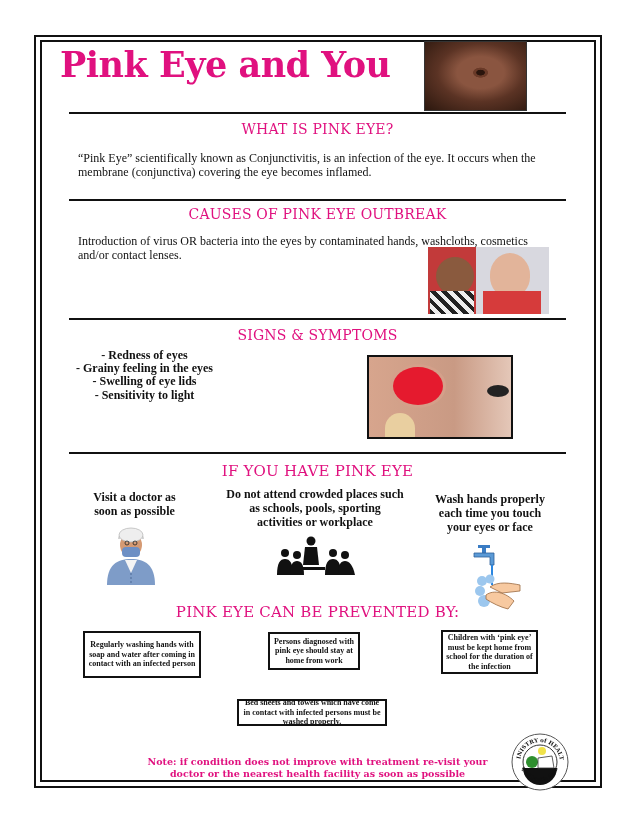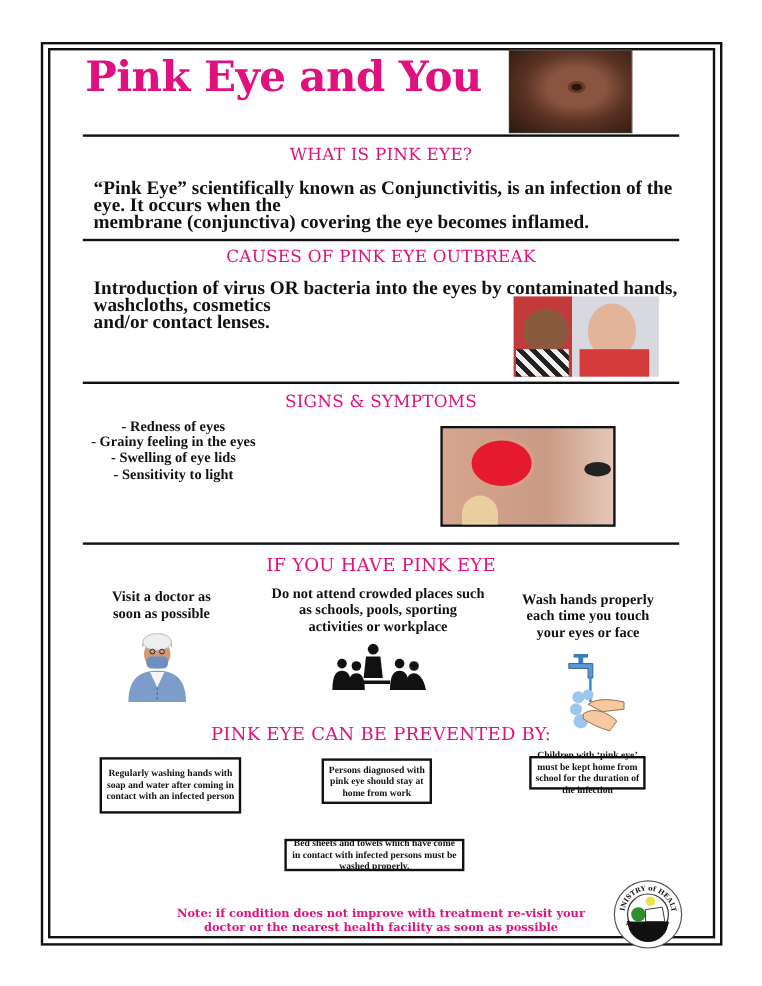--- a/index.html
+++ b/index.html
@@ -9,39 +9,39 @@
     .frame-outer {
       position: absolute; left: 34px; top: 35px; width: 568px; height: 753px;
       border: 2px solid #111;
     }
     .frame-inner {
       position: absolute; left: 40px; top: 40px; width: 556px; height: 742px;
       border: 2px solid #111;
     }
 
     .title {
-      position: absolute; left: 71px; top: 44px;
+      position: absolute; left: 60px; top: 44px;
       font-family: "DejaVu Serif", serif; font-weight: bold;
       font-size: 35px; letter-spacing: -0.5px; color: #e0117f;
     }
     .photo {
       position: absolute; overflow: hidden; border: 1px solid #333;
     }
     .photo-eye-top { left: 424px; top: 41px; width: 103px; height: 70px;
       background: radial-gradient(ellipse at 55% 45%, #2a150d 0 5%, #6a3a28 6% 9%, #8a5540 10% 30%, #5b3324 55%, #2b170e 100%); }
 
     .hr { position: absolute; left: 69px; width: 497px; height: 2px; background: #111; }
 
     .section-heading {
       position: absolute; left: 69px; width: 497px; text-align: center;
       font-family: "DejaVu Serif", serif; font-weight: normal; font-size: 14px;
       color: #e0117f; letter-spacing: 0.2px;
     }
     .body-text {
-      position: absolute; font-weight: bold; font-size: 16px; line-height: 14px; color: #111;
+      position: absolute; font-weight: normal; font-size: 12px; line-height: 14px; color: #111;
     }
 
     .symptom-list { list-style: none; }
     .symptom-list li { font-weight: bold; font-size: 12px; line-height: 13.2px; }
 
     .photo-kids { left: 428px; top: 247px; width: 121px; height: 67px; border: none;
       background: linear-gradient(90deg, #c23a3a 0 40%, #d8d8df 40% 100%); }
     .photo-kids .kid1 { position:absolute; left:8px; top:10px; width:38px; height:38px; border-radius:50%; background:#8a5a3e; }
     .photo-kids .kid2 { position:absolute; left:62px; top:6px; width:40px; height:44px; border-radius:50% 50% 45% 45%; background:#e2b49a; }
     .photo-kids .shirt2 { position:absolute; left:55px; top:44px; width:58px; height:23px; background:#d63b3b; }
@@ -175,21 +175,21 @@
   <circle cx="12" cy="48" r="5" fill="#9cc7ee"></circle>
     <circle cx="16" cy="58" r="6" fill="#9cc7ee"></circle>
   <path d="M22 44 C30 38 42 40 52 42 L52 48 L34 50 Z" fill="#f7c9a0" stroke="#9a6a40" stroke-width="0.8"></path>
   <path d="M18 52 C26 46 38 50 46 58 L40 66 C32 64 24 60 18 56 Z" fill="#f7c9a0" stroke="#9a6a40" stroke-width="0.8"></path>
 </svg>
 
 <div class="section-heading" style="top:603px; font-size:15px;">PINK EYE CAN BE PREVENTED BY:</div>
 
 <div class="prevent-box" style="left:83px; top:631px; width:118px; height:47px;">Regularly washing hands with soap and water after coming in contact with an infected person</div>
 <div class="prevent-box" style="left:268px; top:632px; width:92px; height:38px;">Persons diagnosed with pink eye should stay at home from work</div>
-<div class="prevent-box" style="left:441px; top:630px; width:97px; height:28px;">Children with ‘pink eye’ must be kept home from school for the duration of the infection</div>
+<div class="prevent-box" style="left:441px; top:630px; width:97px; height:44px;">Children with ‘pink eye’ must be kept home from school for the duration of the infection</div>
 <div class="prevent-box" style="left:237px; top:699px; width:150px; height:27px;">Bed sheets and towels which have come in contact with infected persons must be washed properly.</div>
 
 <div class="note" style="top:756px;">
   <div>Note: if condition does not improve with treatment re-visit your</div>
   <div>doctor or the nearest health facility as soon as possible</div>
 </div>
 
 <svg class="seal" viewBox="0 0 60 60">
   <defs>
     <path id="arcTop" d="M10 30 A20 20 0 0 1 50 30"></path>

